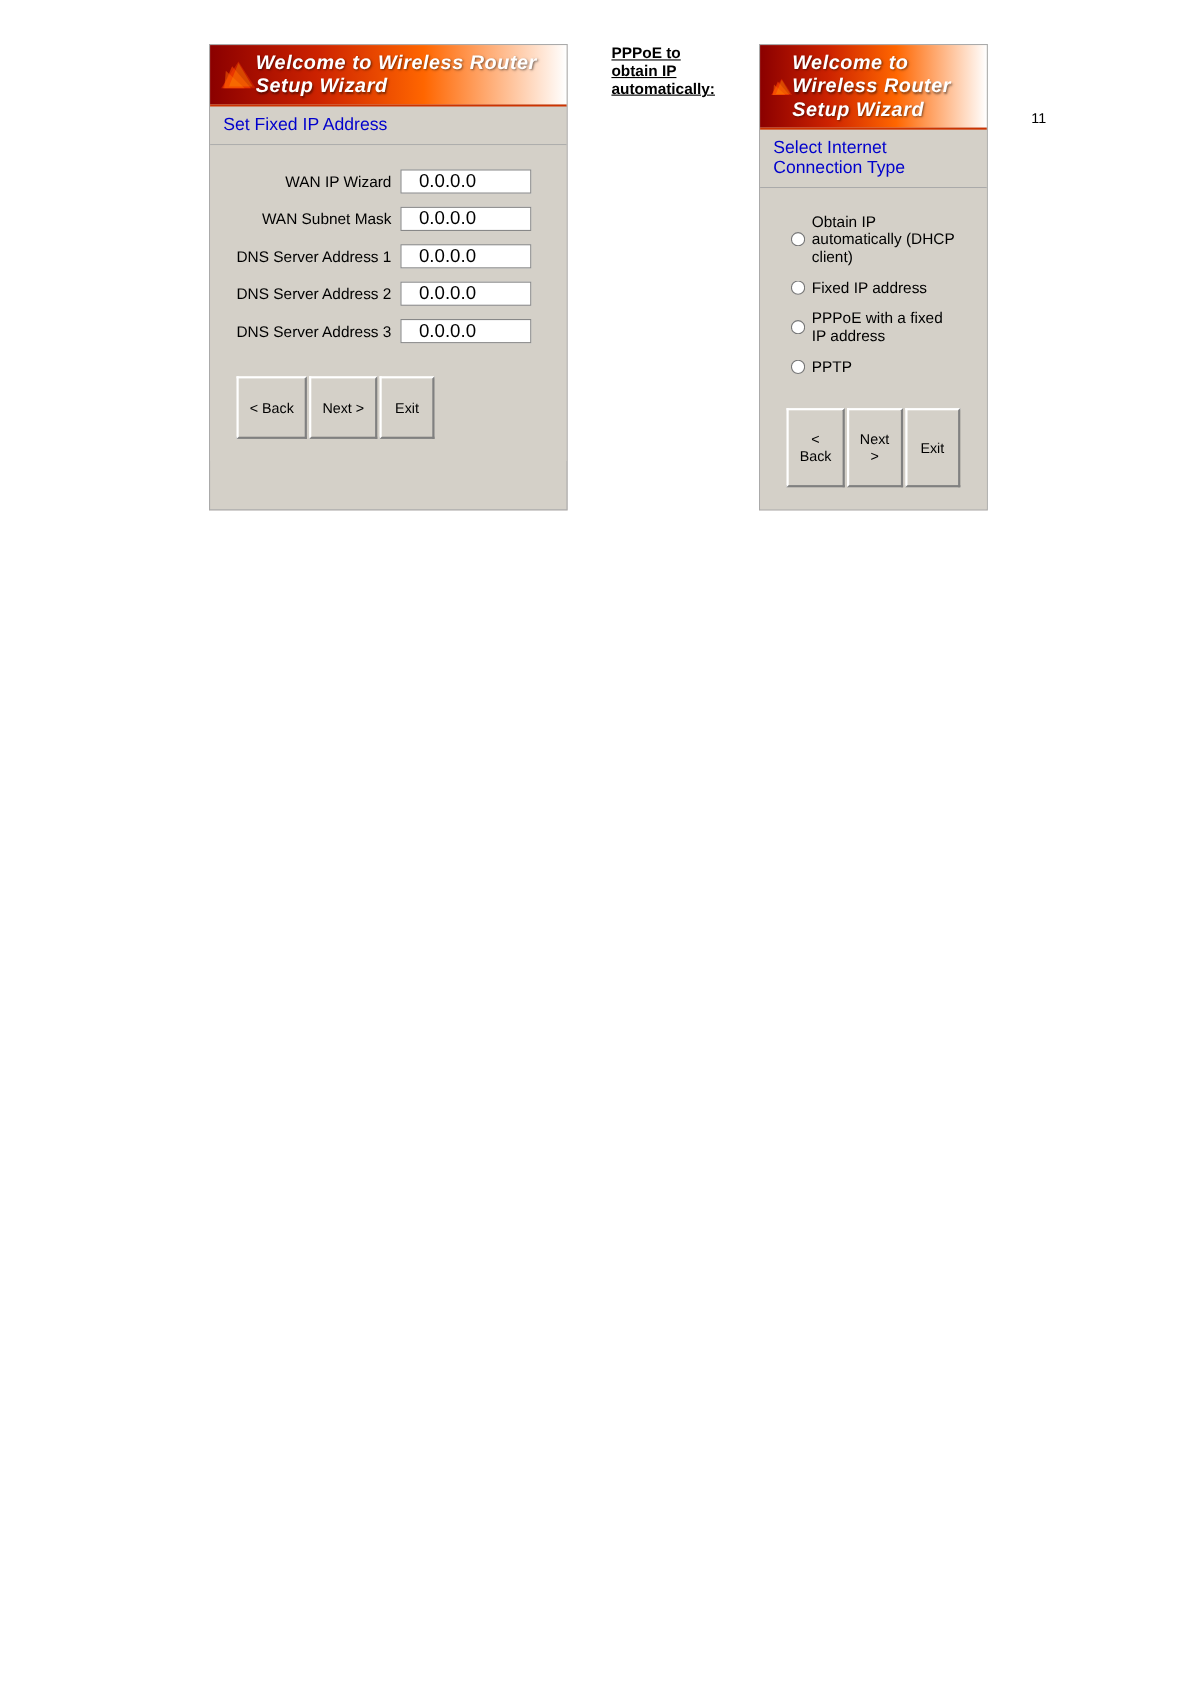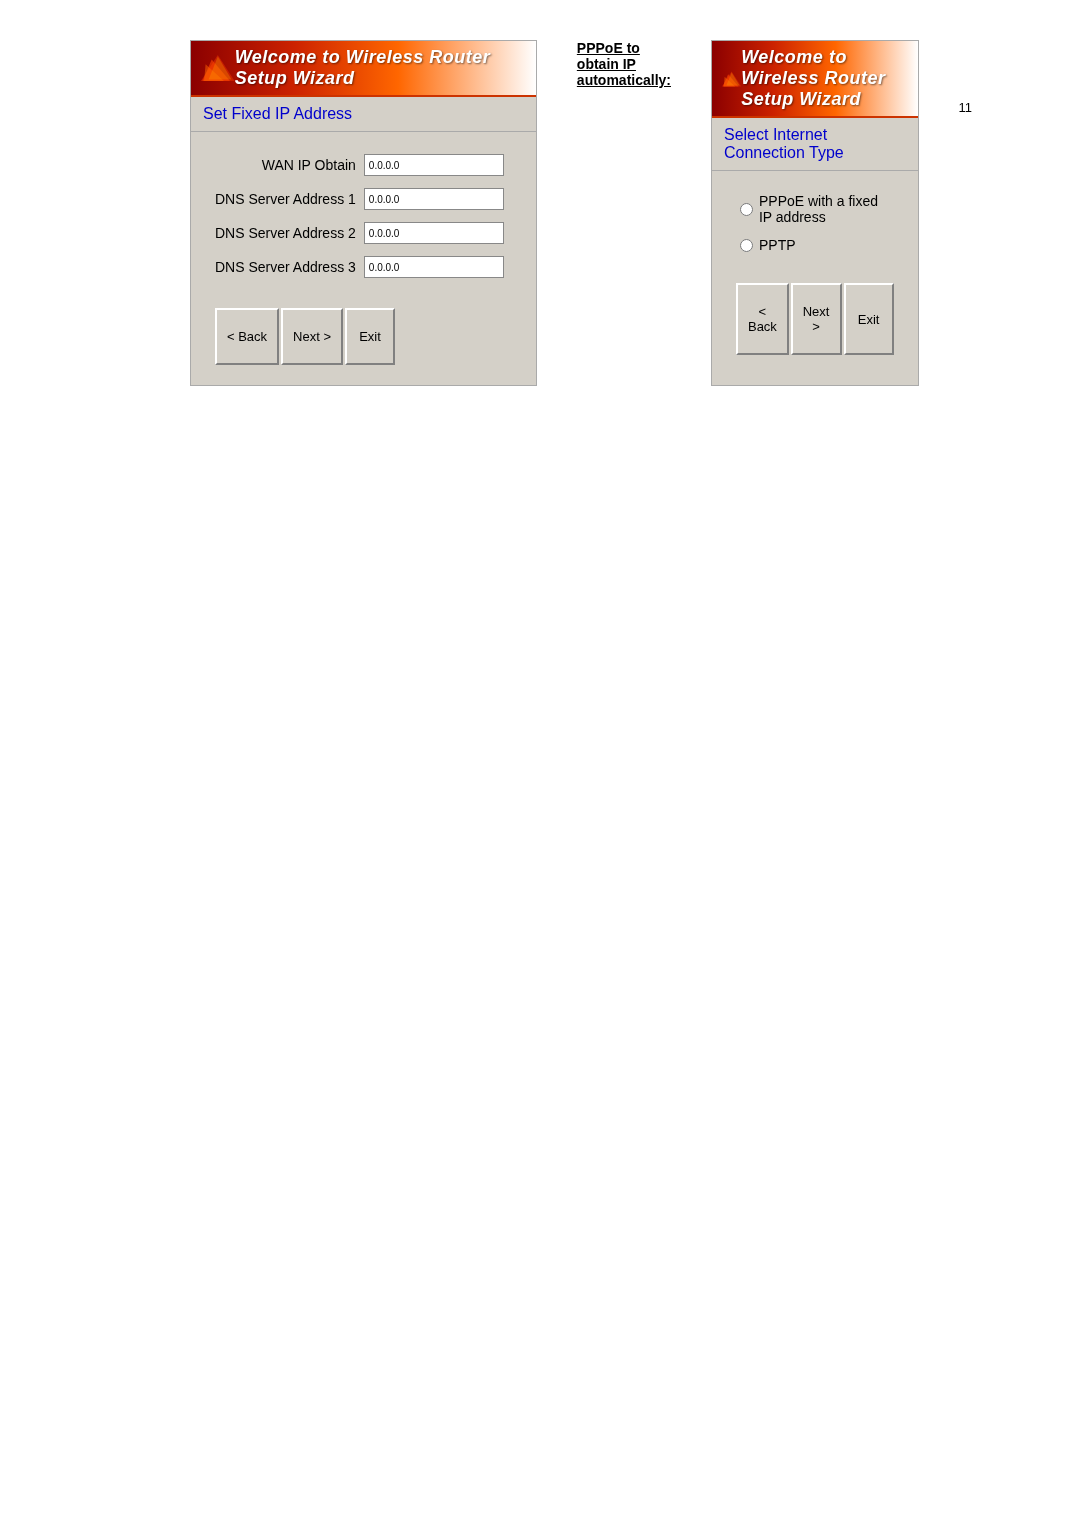--- a/index.html
+++ b/index.html
@@ -78,23 +78,23 @@
       text-align: right;
       padding-right: 6px;
       white-space: nowrap;
       font-size: 14px;
       color: #000;
     }
 
     .form-input {
       border: 1px solid #888;
       background: #ffffff;
-      padding: 2px 4px;
-      font-size: 10px;
-      width: 140px;
+      padding: 2px 16px;
+      font-size: 17px;
+      width: 119px;
       height: 22px;
       font-family: Arial, sans-serif;
     }
 
     
     .button-row {
       display: flex;
       gap: 2px;
       padding: 8px 4px 4px 4px;
     }
@@ -167,21 +167,28 @@
         <polygon points="6,14 30,36 4,36" fill="#ff6600" opacity="0.5"></polygon>
         <polygon points="22,4 40,34 10,34" fill="#ffaa00" opacity="0.3"></polygon>
       </svg>
       <span class="wizard-header-title">Welcome to Wireless Router Setup Wizard</span>
     </div>
     <div class="wizard-section-title">Set Fixed IP Address</div>
     <div class="wizard-body">
       <table class="form-table">
         <tbody id="form-table-body-1">
             <tr>
-      <td class="form-label">WAN IP Obtain</td>
+      <td class="form-label">WAN IP Wizard</td>
+      <td>
+        <input class="form-input" type="text" value="0.0.0.0" style="">
+      </td>
+      <td></td>
+    </tr>
+            <tr>
+      <td class="form-label">WAN Subnet Mask</td>
       <td>
         <input class="form-input" type="text" value="0.0.0.0" style="">
       </td>
       <td></td>
     </tr>
             <tr>
       <td class="form-label">DNS Server Address 1</td>
       <td>
         <input class="form-input" type="text" value="0.0.0.0" style="">
       </td>
@@ -219,20 +226,28 @@
         <polygon points="22,2 44,36 0,36" fill="#cc2200" opacity="0.85"></polygon>
         <polygon points="14,8 38,36 2,36" fill="#ff4400" opacity="0.6"></polygon>
         <polygon points="6,14 30,36 4,36" fill="#ff6600" opacity="0.5"></polygon>
         <polygon points="22,4 40,34 10,34" fill="#ffaa00" opacity="0.3"></polygon>
       </svg>
       <span class="wizard-header-title">Welcome to Wireless Router Setup Wizard</span>
     </div>
     <div class="wizard-section-title">Select Internet Connection Type</div>
     <div class="wizard-body">
       <div class="radio-options" id="radio-options-container">
+      <div class="radio-option">
+      <input type="radio" name="connection-type" id="opt1" style="">
+      <label for="opt1">Obtain IP automatically (DHCP client)</label>
+    </div>
+          <div class="radio-option">
+      <input type="radio" name="connection-type" id="opt2" style="">
+      <label for="opt2">Fixed IP address</label>
+    </div>
           <div class="radio-option">
       <input type="radio" name="connection-type" id="opt4" style="">
       <label for="opt4">PPPoE with a fixed IP address</label>
     </div>
           <div class="radio-option">
       <input type="radio" name="connection-type" id="opt5" style="">
       <label for="opt5">PPTP</label>
     </div>
         </div>
       <div class="button-row">

